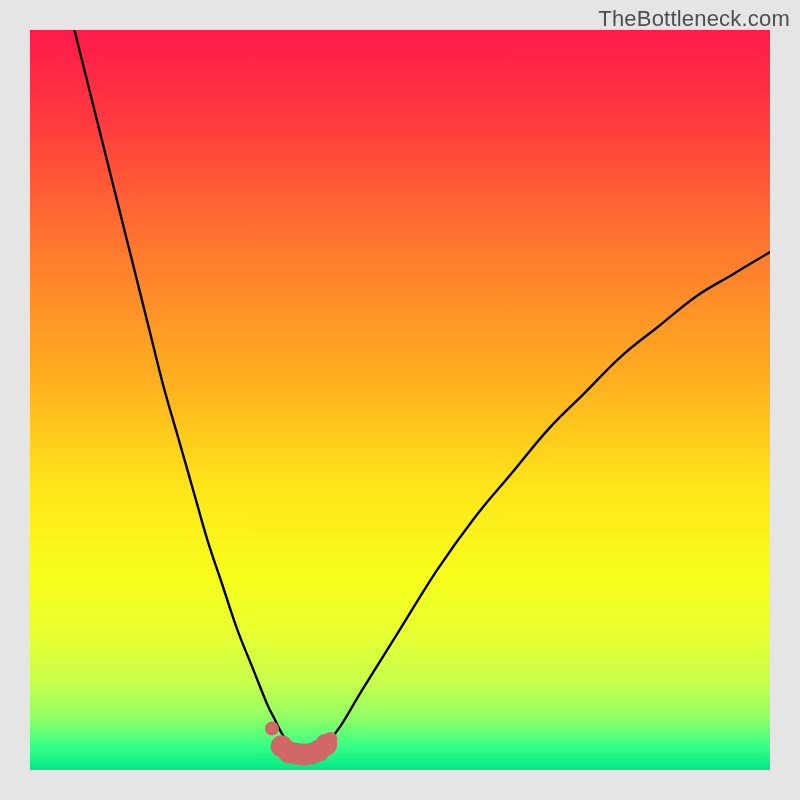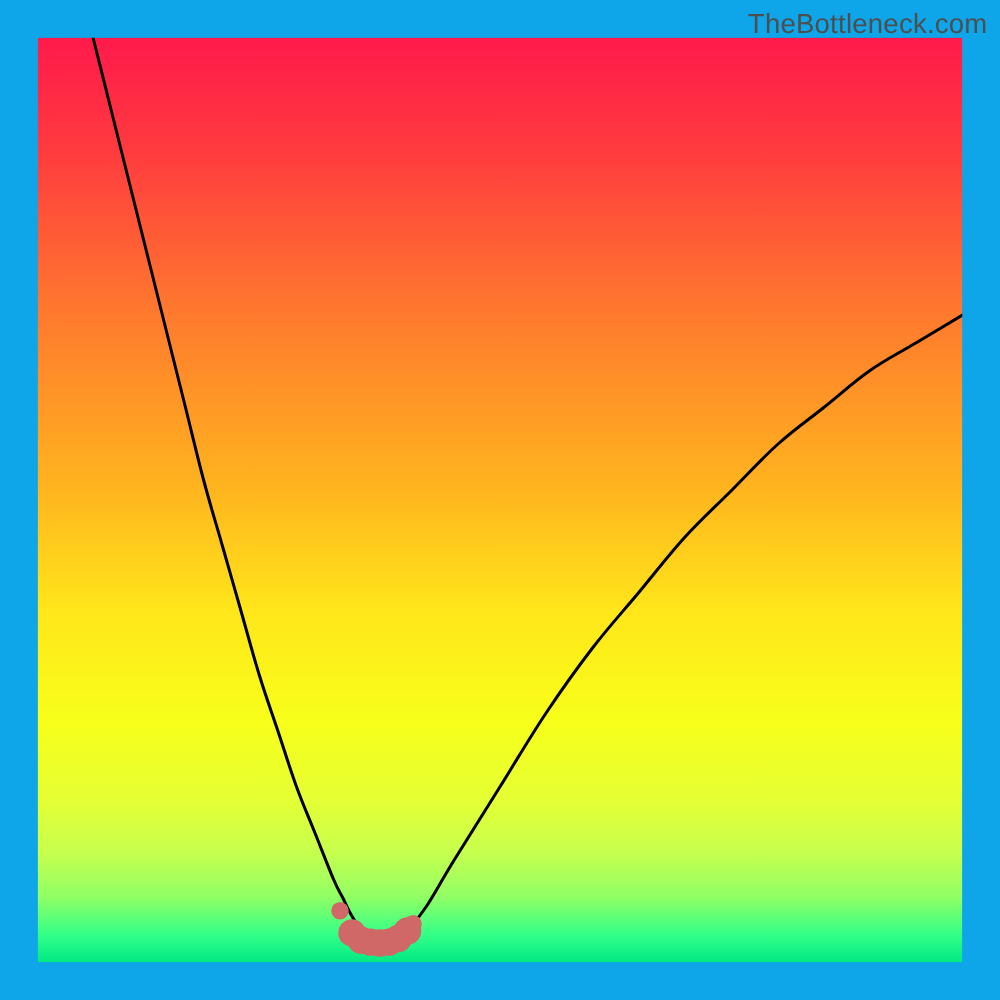--- a/index.html
+++ b/index.html
@@ -7,21 +7,21 @@
     padding: 0;
     width: 800px;
     height: 800px;
     background: #000;
     font-family: Arial, Helvetica, sans-serif;
     overflow: hidden;
   }
   .frame {
     position: absolute;
     inset: 0;
-    background: #0ea5e9;
+    background: #e5e5e5;
   }
   .plot {
     position: absolute;
     left: 30px;
     top: 30px;
     width: 740px;
     height: 740px;
     overflow: hidden;
   }
   .gradient {

